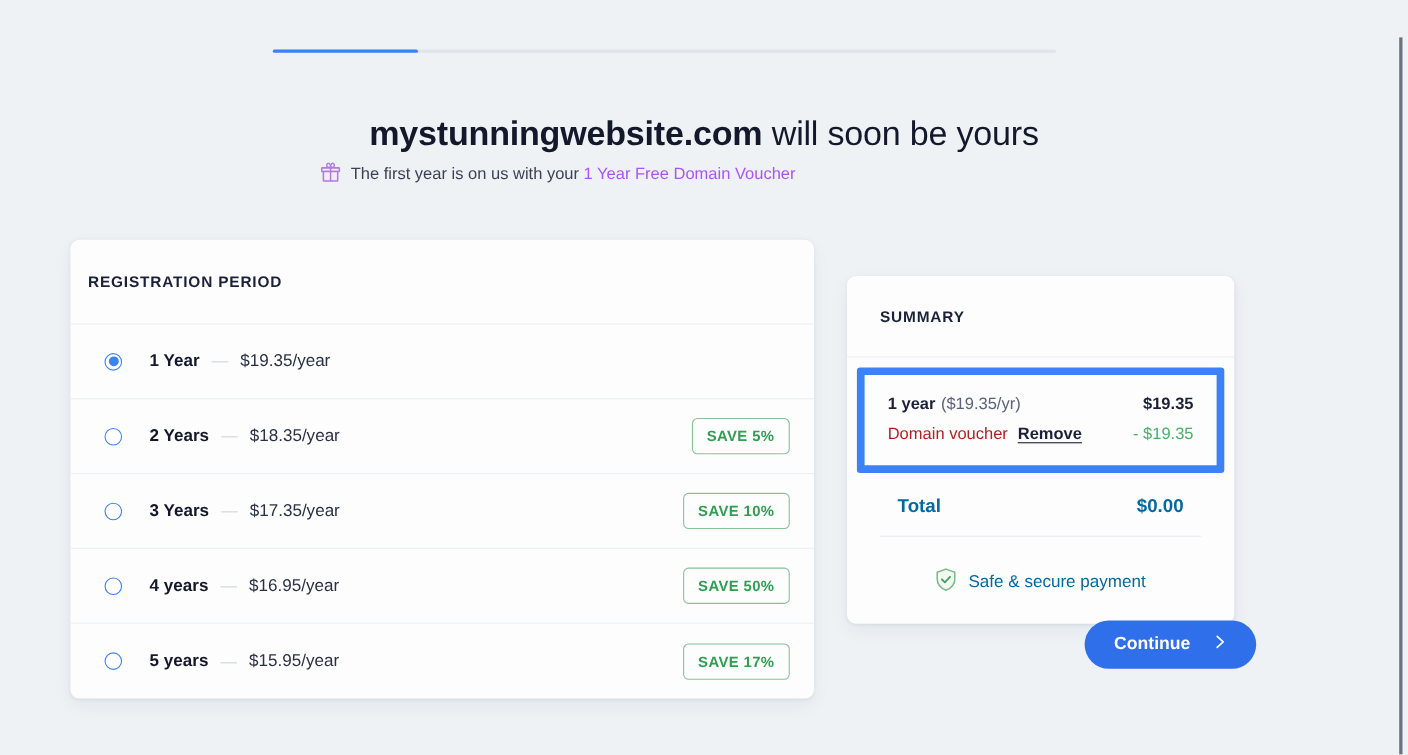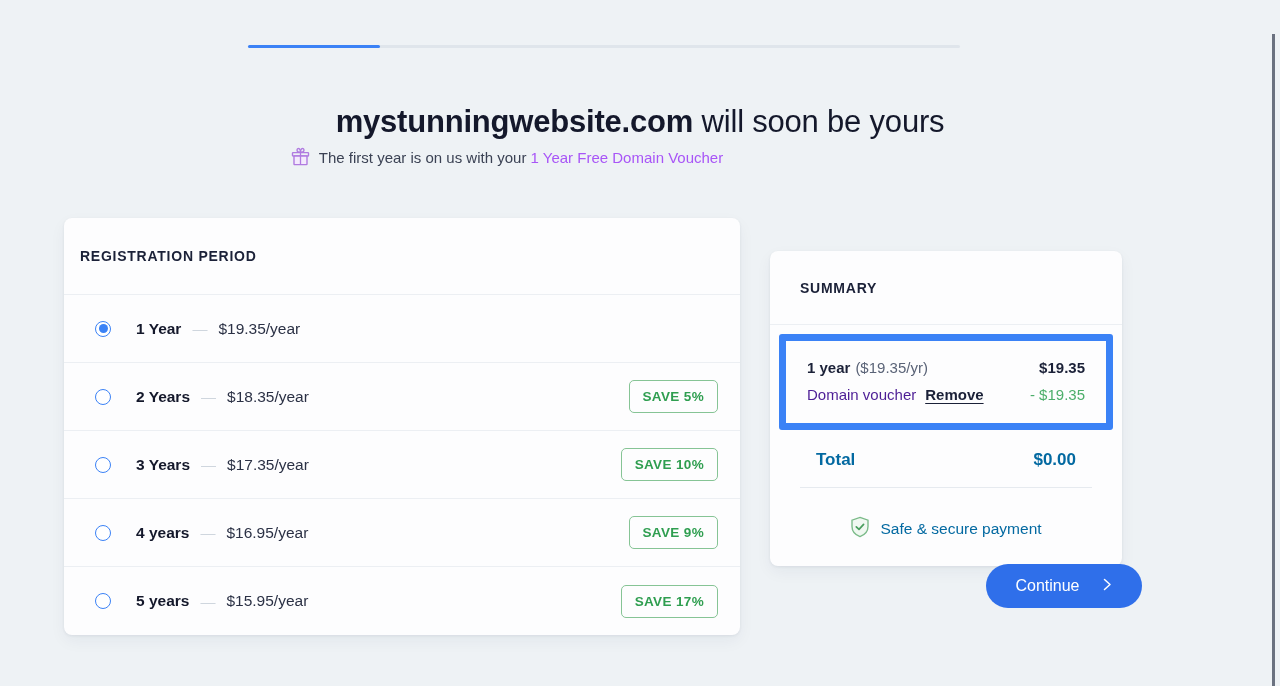--- a/index.html
+++ b/index.html
@@ -204,21 +204,21 @@
     display: flex;
     align-items: baseline;
     justify-content: space-between;
     font-size: 15px;
     padding: 5px 0;
   }
   .sum-line .left { display: flex; align-items: baseline; gap: 9px; }
   .sum-line .period-name { color: #1b2138; font-weight: 700; }
   .sum-line .period-rate { color: #5a6377; font-weight: 400; margin-left: 5px; }
   .sum-line .amount { color: #1b2138; font-weight: 700; }
-  .sum-line.voucher .voucher-label { color: #4c1d95; }
+  .sum-line.voucher .voucher-label { color: #b91c1c; }
   .sum-line.voucher .amount { color: #4cae6a; font-weight: 400; }
   .remove-link {
     color: #1b2138;
     font-weight: 700;
     text-decoration: underline;
     text-underline-offset: 2.5px;
     font-size: 15px;
     cursor: pointer;
   }
 
@@ -257,20 +257,21 @@
     border-radius: 22px;
     background: #2f6fea;
     color: #fff;
     font-size: 16px;
     font-family: "Liberation Sans", sans-serif;
     display: flex;
     align-items: center;
     justify-content: center;
     gap: 22px;
     cursor: pointer;
+    font-weight: bold;
   }
   .continue-btn .chev { display: block; }
 
   
   .edge-line {
     position: absolute;
     right: 5px;
     top: 34px;
     bottom: 0;
     width: 3px;
@@ -331,21 +332,21 @@
     <span class="row-spacer"></span>
     <span class="save-badge">SAVE 10%</span>
   </div>
 
   <div class="period-row">
     <span class="radio"></span>
     <span class="row-label">4 years</span>
     <span class="row-dash">—</span>
     <span class="row-price">$16.95/year</span>
     <span class="row-spacer"></span>
-    <span class="save-badge">SAVE 9%</span>
+    <span class="save-badge">SAVE 50%</span>
   </div>
 
   <div class="period-row">
     <span class="radio"></span>
     <span class="row-label">5 years</span>
     <span class="row-dash">—</span>
     <span class="row-price">$15.95/year</span>
     <span class="row-spacer"></span>
     <span class="save-badge">SAVE 17%</span>
   </div>

